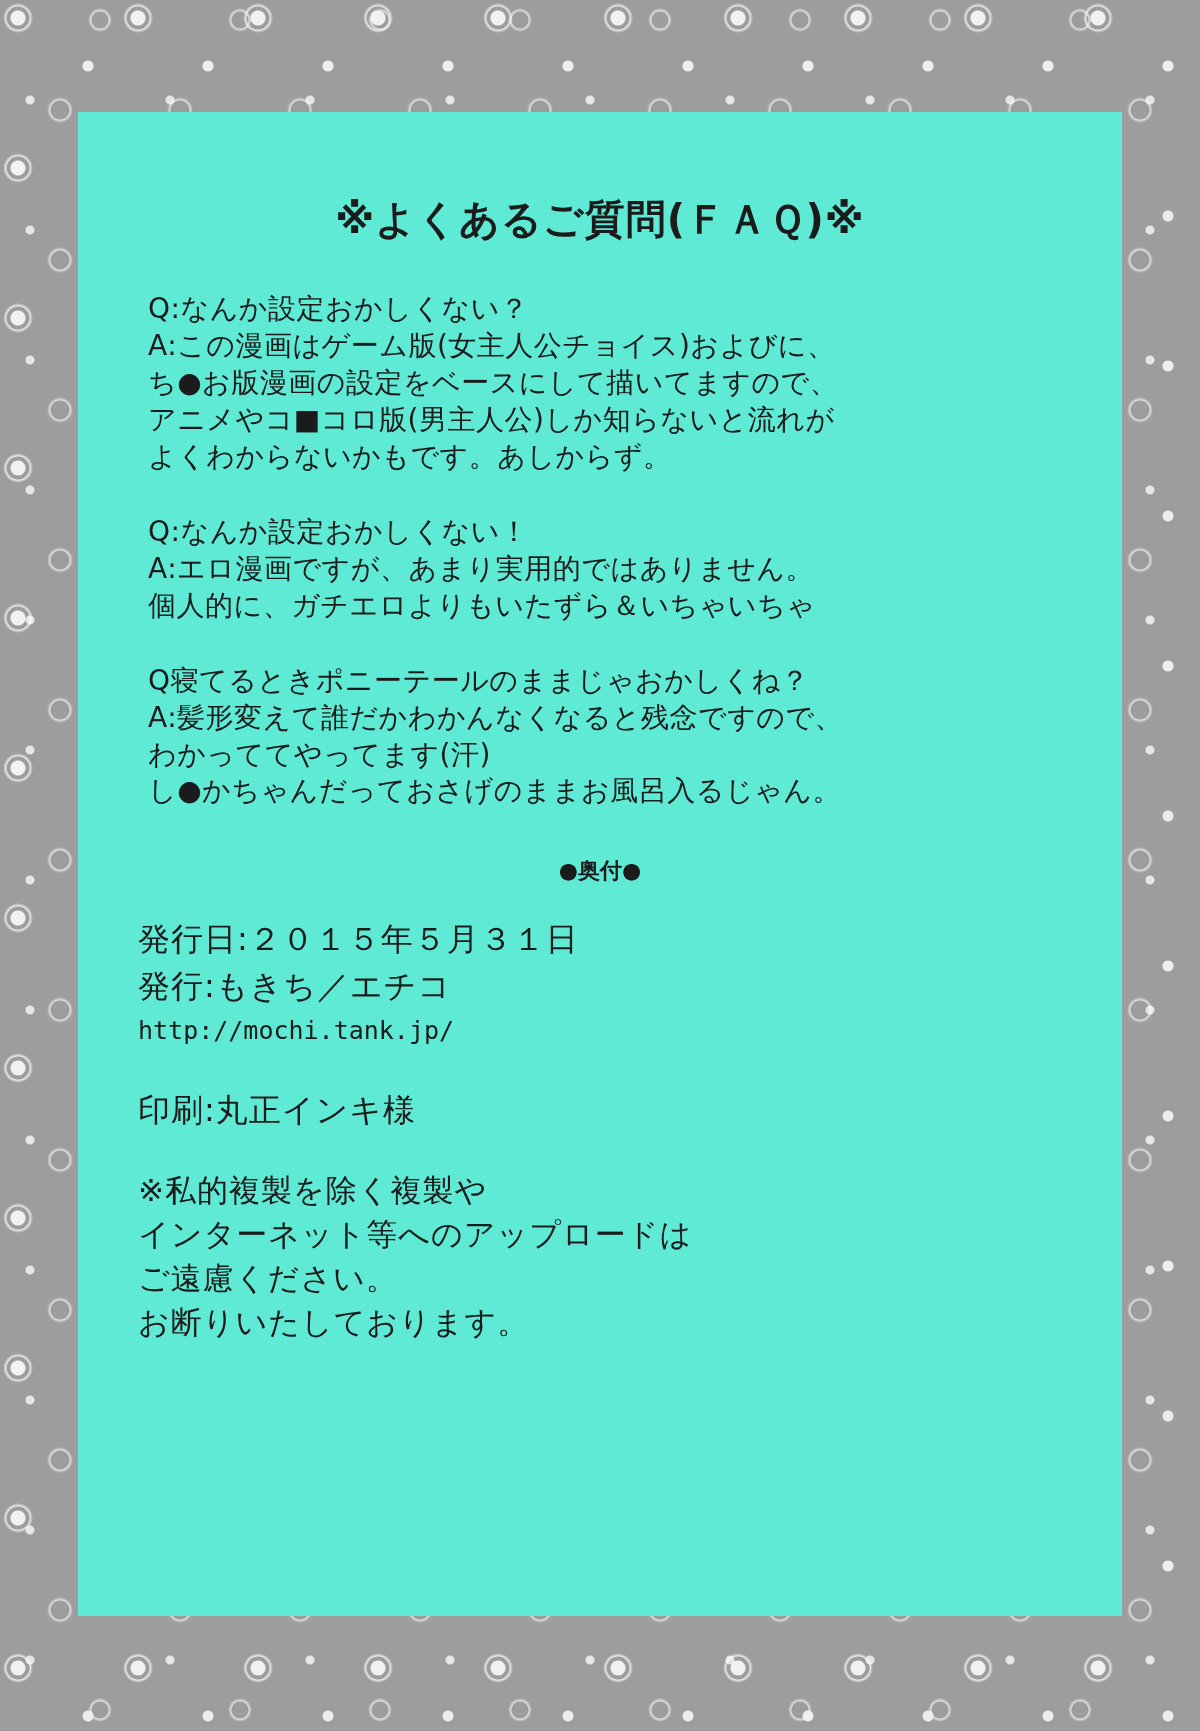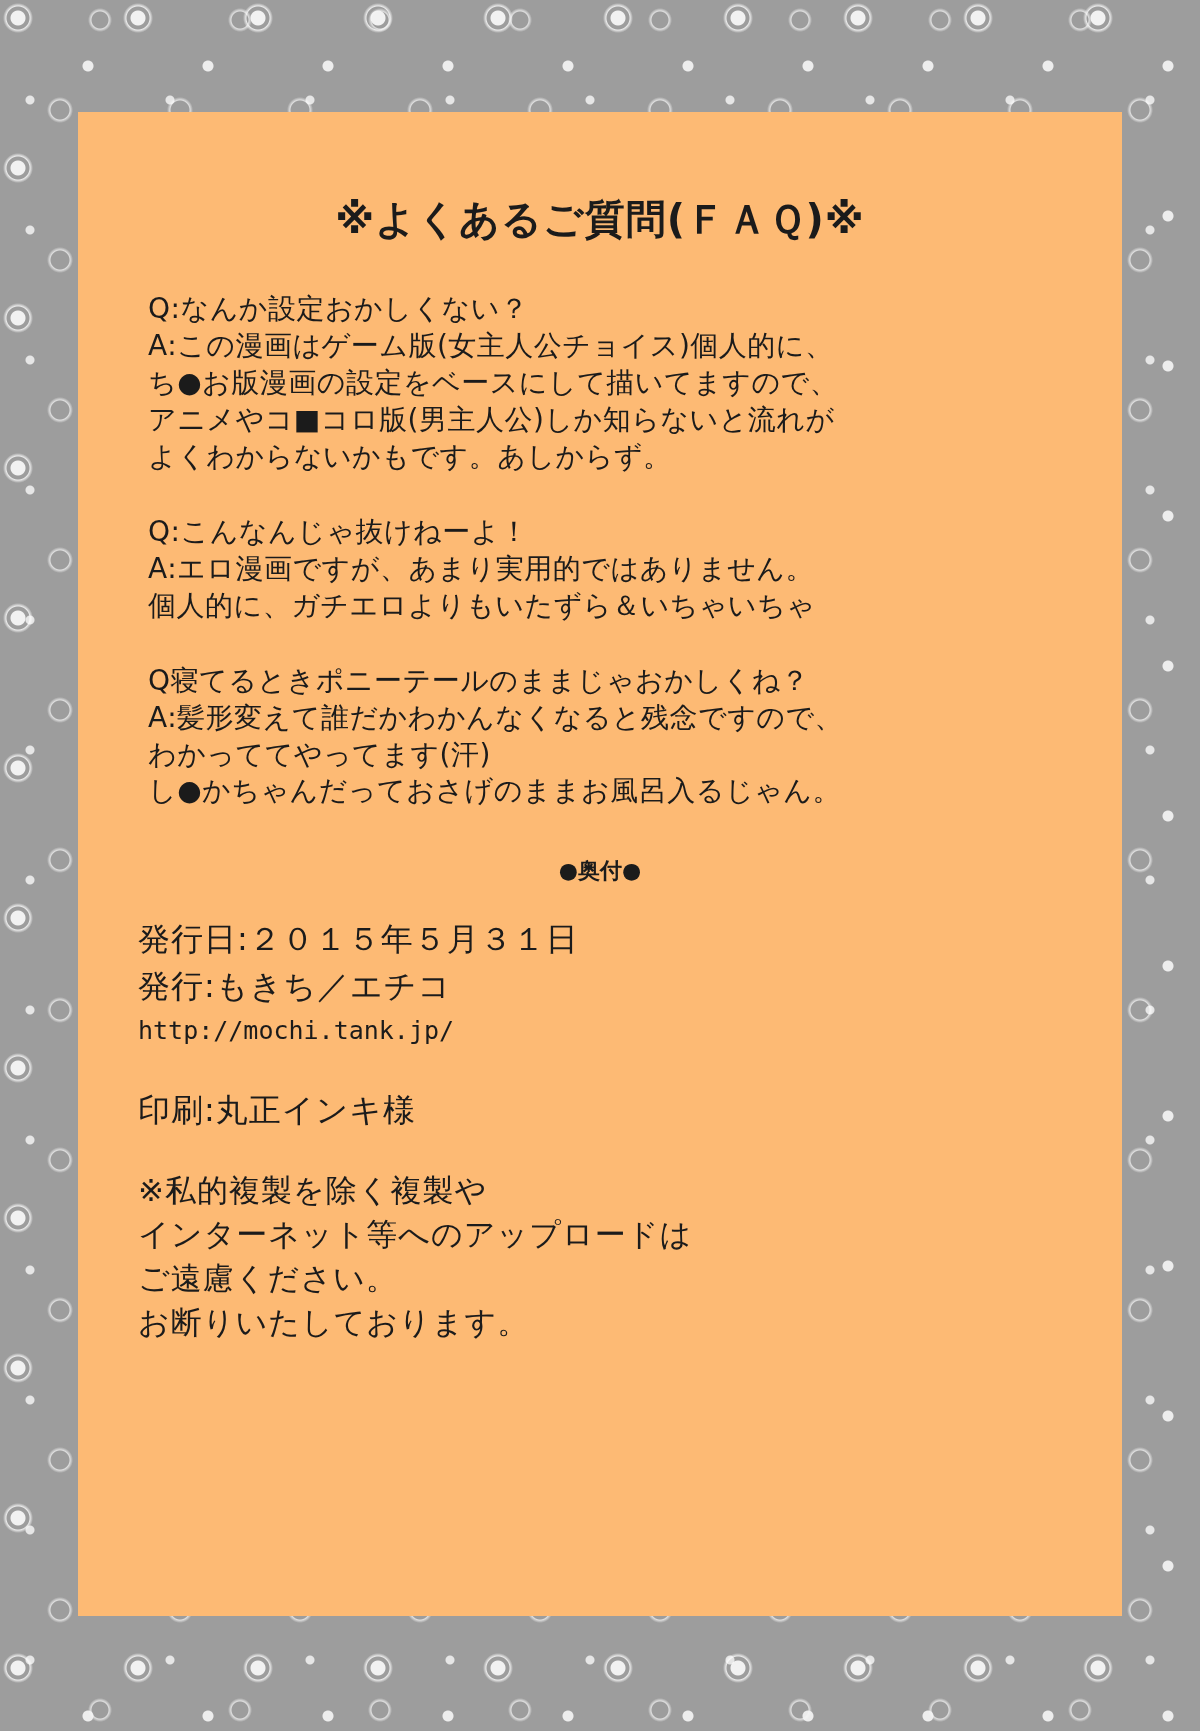--- a/index.html
+++ b/index.html
@@ -38,21 +38,21 @@
     opacity:.75;
   }
 
   
   .paper {
     position: absolute;
     left: 78px;
     top: 112px;
     width: 1044px;
     height: 1504px;
-    background: #fdba74;
+    background: #5eead4;
     box-sizing: border-box;
     padding: 52px 60px;
     z-index: 3;
   }
 
   .doc-title {
     text-align: center;
     font-size: 40px;
     font-weight: bold;
     letter-spacing: 1px;
@@ -109,28 +109,28 @@
 <body>
 
 <div class="page-bg"></div>
 
 <div class="paper">
 
   <div class="doc-title">※よくあるご質問(ＦＡＱ)※</div>
 
   <div class="qa-block">
     <div class="qa-line">Q:なんか設定おかしくない？</div>
-    <div class="qa-line">A:この漫画はゲーム版(女主人公チョイス)個人的に、</div>
+    <div class="qa-line">A:この漫画はゲーム版(女主人公チョイス)およびに、</div>
     <div class="qa-line">ち●お版漫画の設定をベースにして描いてますので、</div>
     <div class="qa-line">アニメやコ■コロ版(男主人公)しか知らないと流れが</div>
     <div class="qa-line">よくわからないかもです。あしからず。</div>
   </div>
 
   <div class="qa-block">
-    <div class="qa-line">Q:こんなんじゃ抜けねーよ！</div>
+    <div class="qa-line">Q:なんか設定おかしくない！</div>
     <div class="qa-line">A:エロ漫画ですが、あまり実用的ではありません。</div>
     <div class="qa-line">個人的に、ガチエロよりもいたずら＆いちゃいちゃ</div>
   </div>
 
   <div class="qa-block">
     <div class="qa-line">Q寝てるときポニーテールのままじゃおかしくね？</div>
     <div class="qa-line">A:髪形変えて誰だかわかんなくなると残念ですので、</div>
     <div class="qa-line">わかっててやってます(汗)</div>
     <div class="qa-line">し●かちゃんだっておさげのままお風呂入るじゃん。</div>
   </div>

